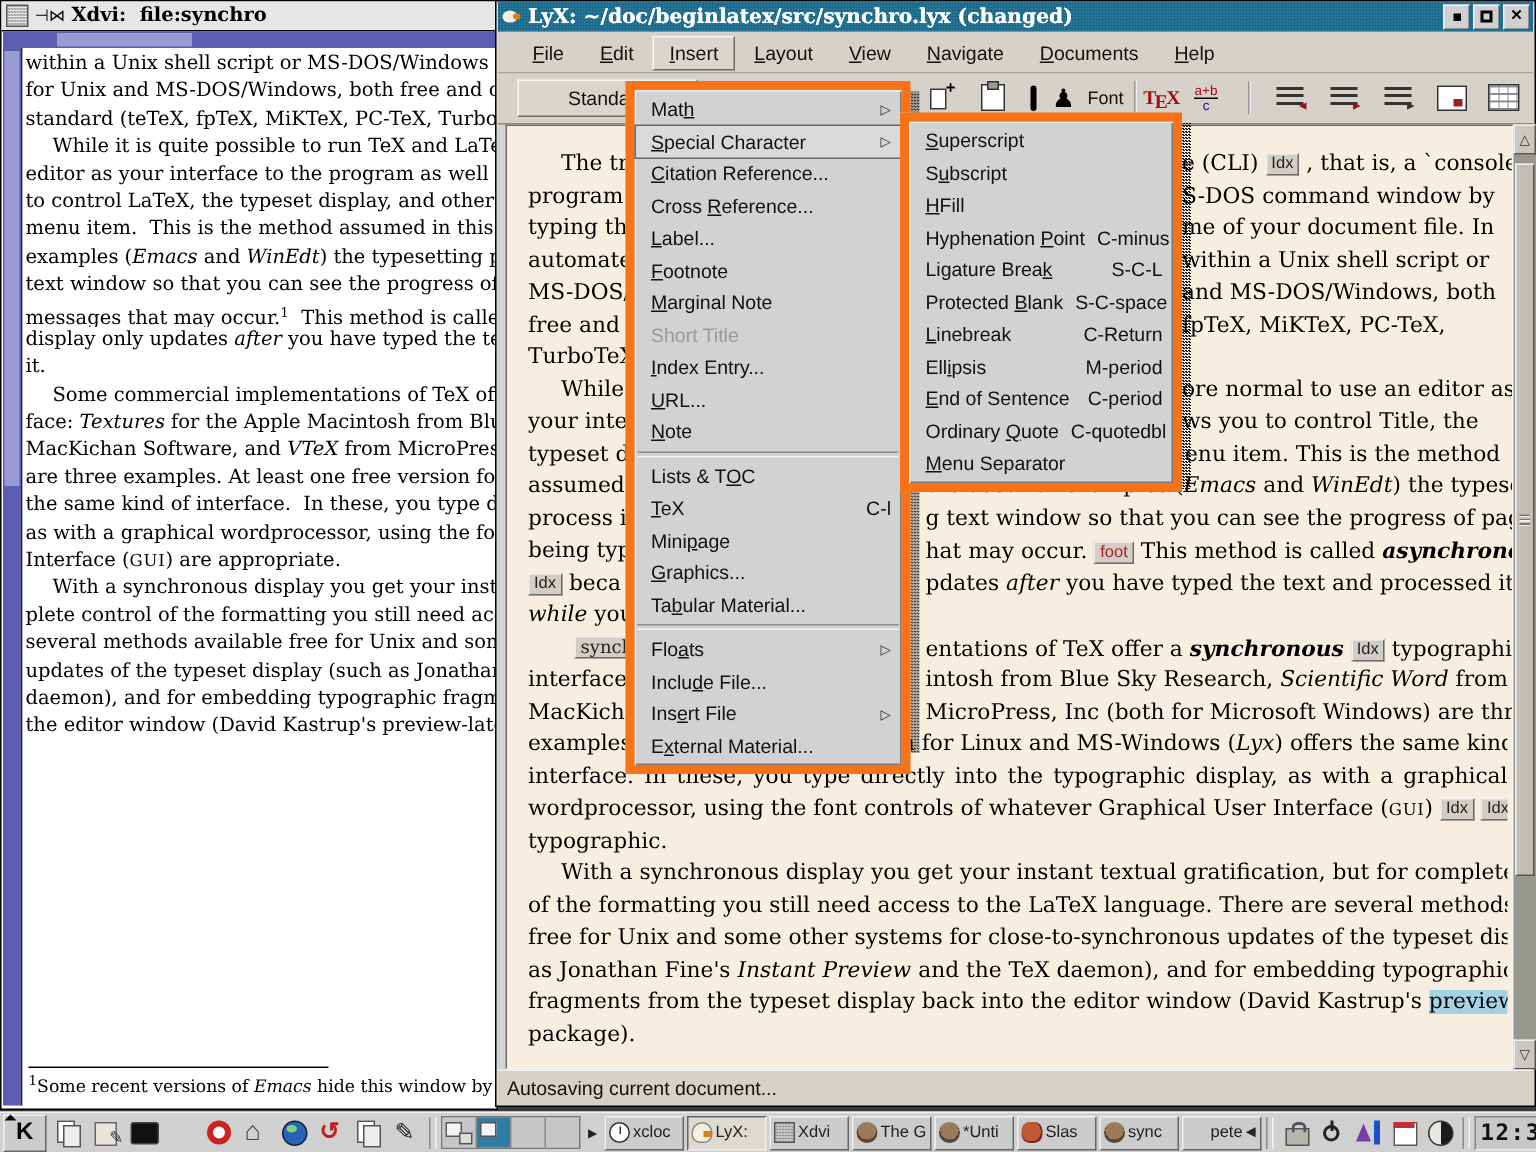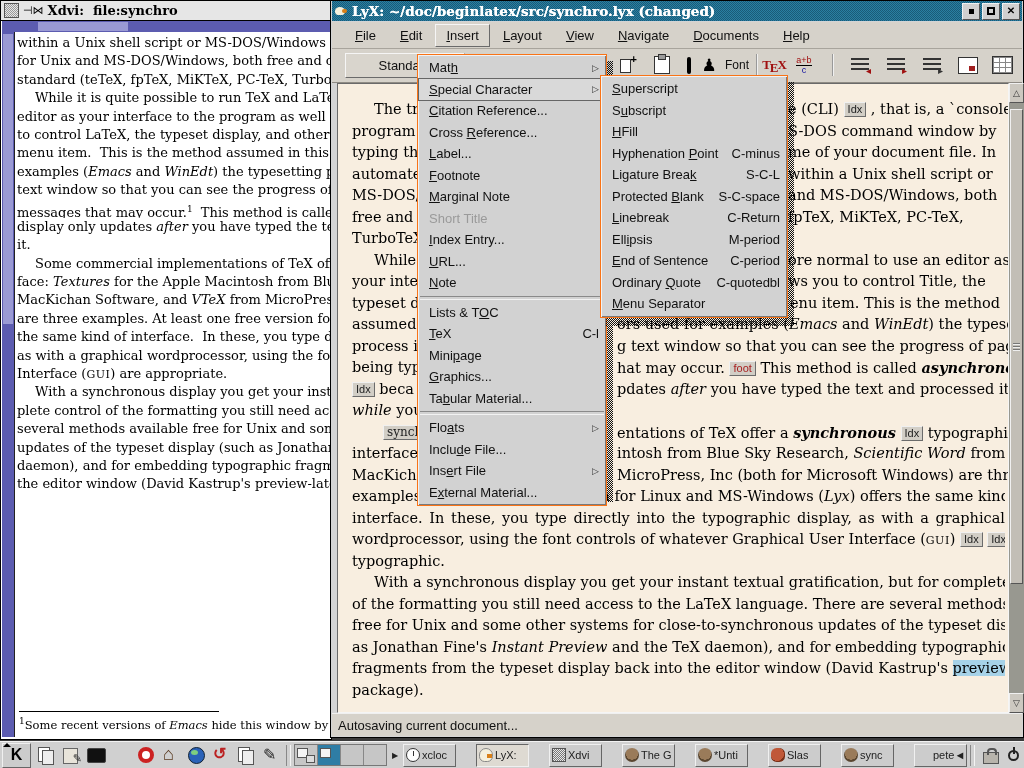--- a/index.html
+++ b/index.html
@@ -108,21 +108,21 @@
   .sc-thumb{position:absolute;left:1px;top:26px;width:13px;height:475px;background:#c2beb6;
        border:1px solid;border-color:#f0f0f0 #555 #555 #f0f0f0;box-sizing:border-box;}
   .sc-thumb::after{content:"";position:absolute;left:2px;top:50%;width:7px;height:8px;margin-top:-4px;
        background:repeating-linear-gradient(#777 0 1px,#eee 1px 2px,transparent 2px 3px);}
 
   .lx-status{position:absolute;left:1px;bottom:1px;right:1px;height:23px;background:#d6d2ca;
        border-top:1px solid #f0f0f0;display:flex;align-items:center;padding-left:6px;box-sizing:border-box;
        font-size:13px;color:#111;}
 
   
-  .menu{position:absolute;background:#d2d2d2;border:1px solid #f97316;
+  .menu{position:absolute;background:#d2d2d2;border:6px solid #f97316;
        box-shadow:inset 1px 1px 0 #f2f2f2,inset -1px -1px 0 #7a7a7a;
        padding:2px 1px;box-sizing:border-box;font-size:13px;color:#111;}
   .mshadow{position:absolute;background-image:conic-gradient(#111 25%,transparent 0 50%,#111 0 75%,transparent 0);
        background-size:2px 2px;}
   #insert-menu{left:417px;top:54px;width:190px;z-index:40;}
   #insert-shadow{left:423px;top:61px;width:190px;height:441px;z-index:35;}
   #char-menu{left:600px;top:75px;width:188px;z-index:50;}
   #char-shadow{left:606px;top:82px;width:188px;height:244px;z-index:45;}
   .mi{display:flex;align-items:center;height:21.5px;padding:0 6px 0 10px;}
   .mi .ml{flex:1;white-space:pre;}
@@ -478,21 +478,21 @@
           <span class="pw1"></span>
           <span class="pw2"></span>
         </div>
         <div class="pcell act">
           <span class="pw1"></span>
         </div>
         <div class="pcell"></div>
         <div class="pcell"></div>
       </div>
     <div class="arrbtn">▶</div>
-    <span id="tasks" style="display:flex;gap:20px;">
+    <span id="tasks" style="display:flex;gap:2px;">
         <div class="task">
           <span class="tic tic-clock"></span>
           <span class="tlab">xcloc</span>
         </div>
         <div class="task act">
           <span class="tic tic-duck"></span>
           <span class="tlab">LyX:</span>
         </div>
         <div class="task">
           <span class="tic tic-page"></span>

